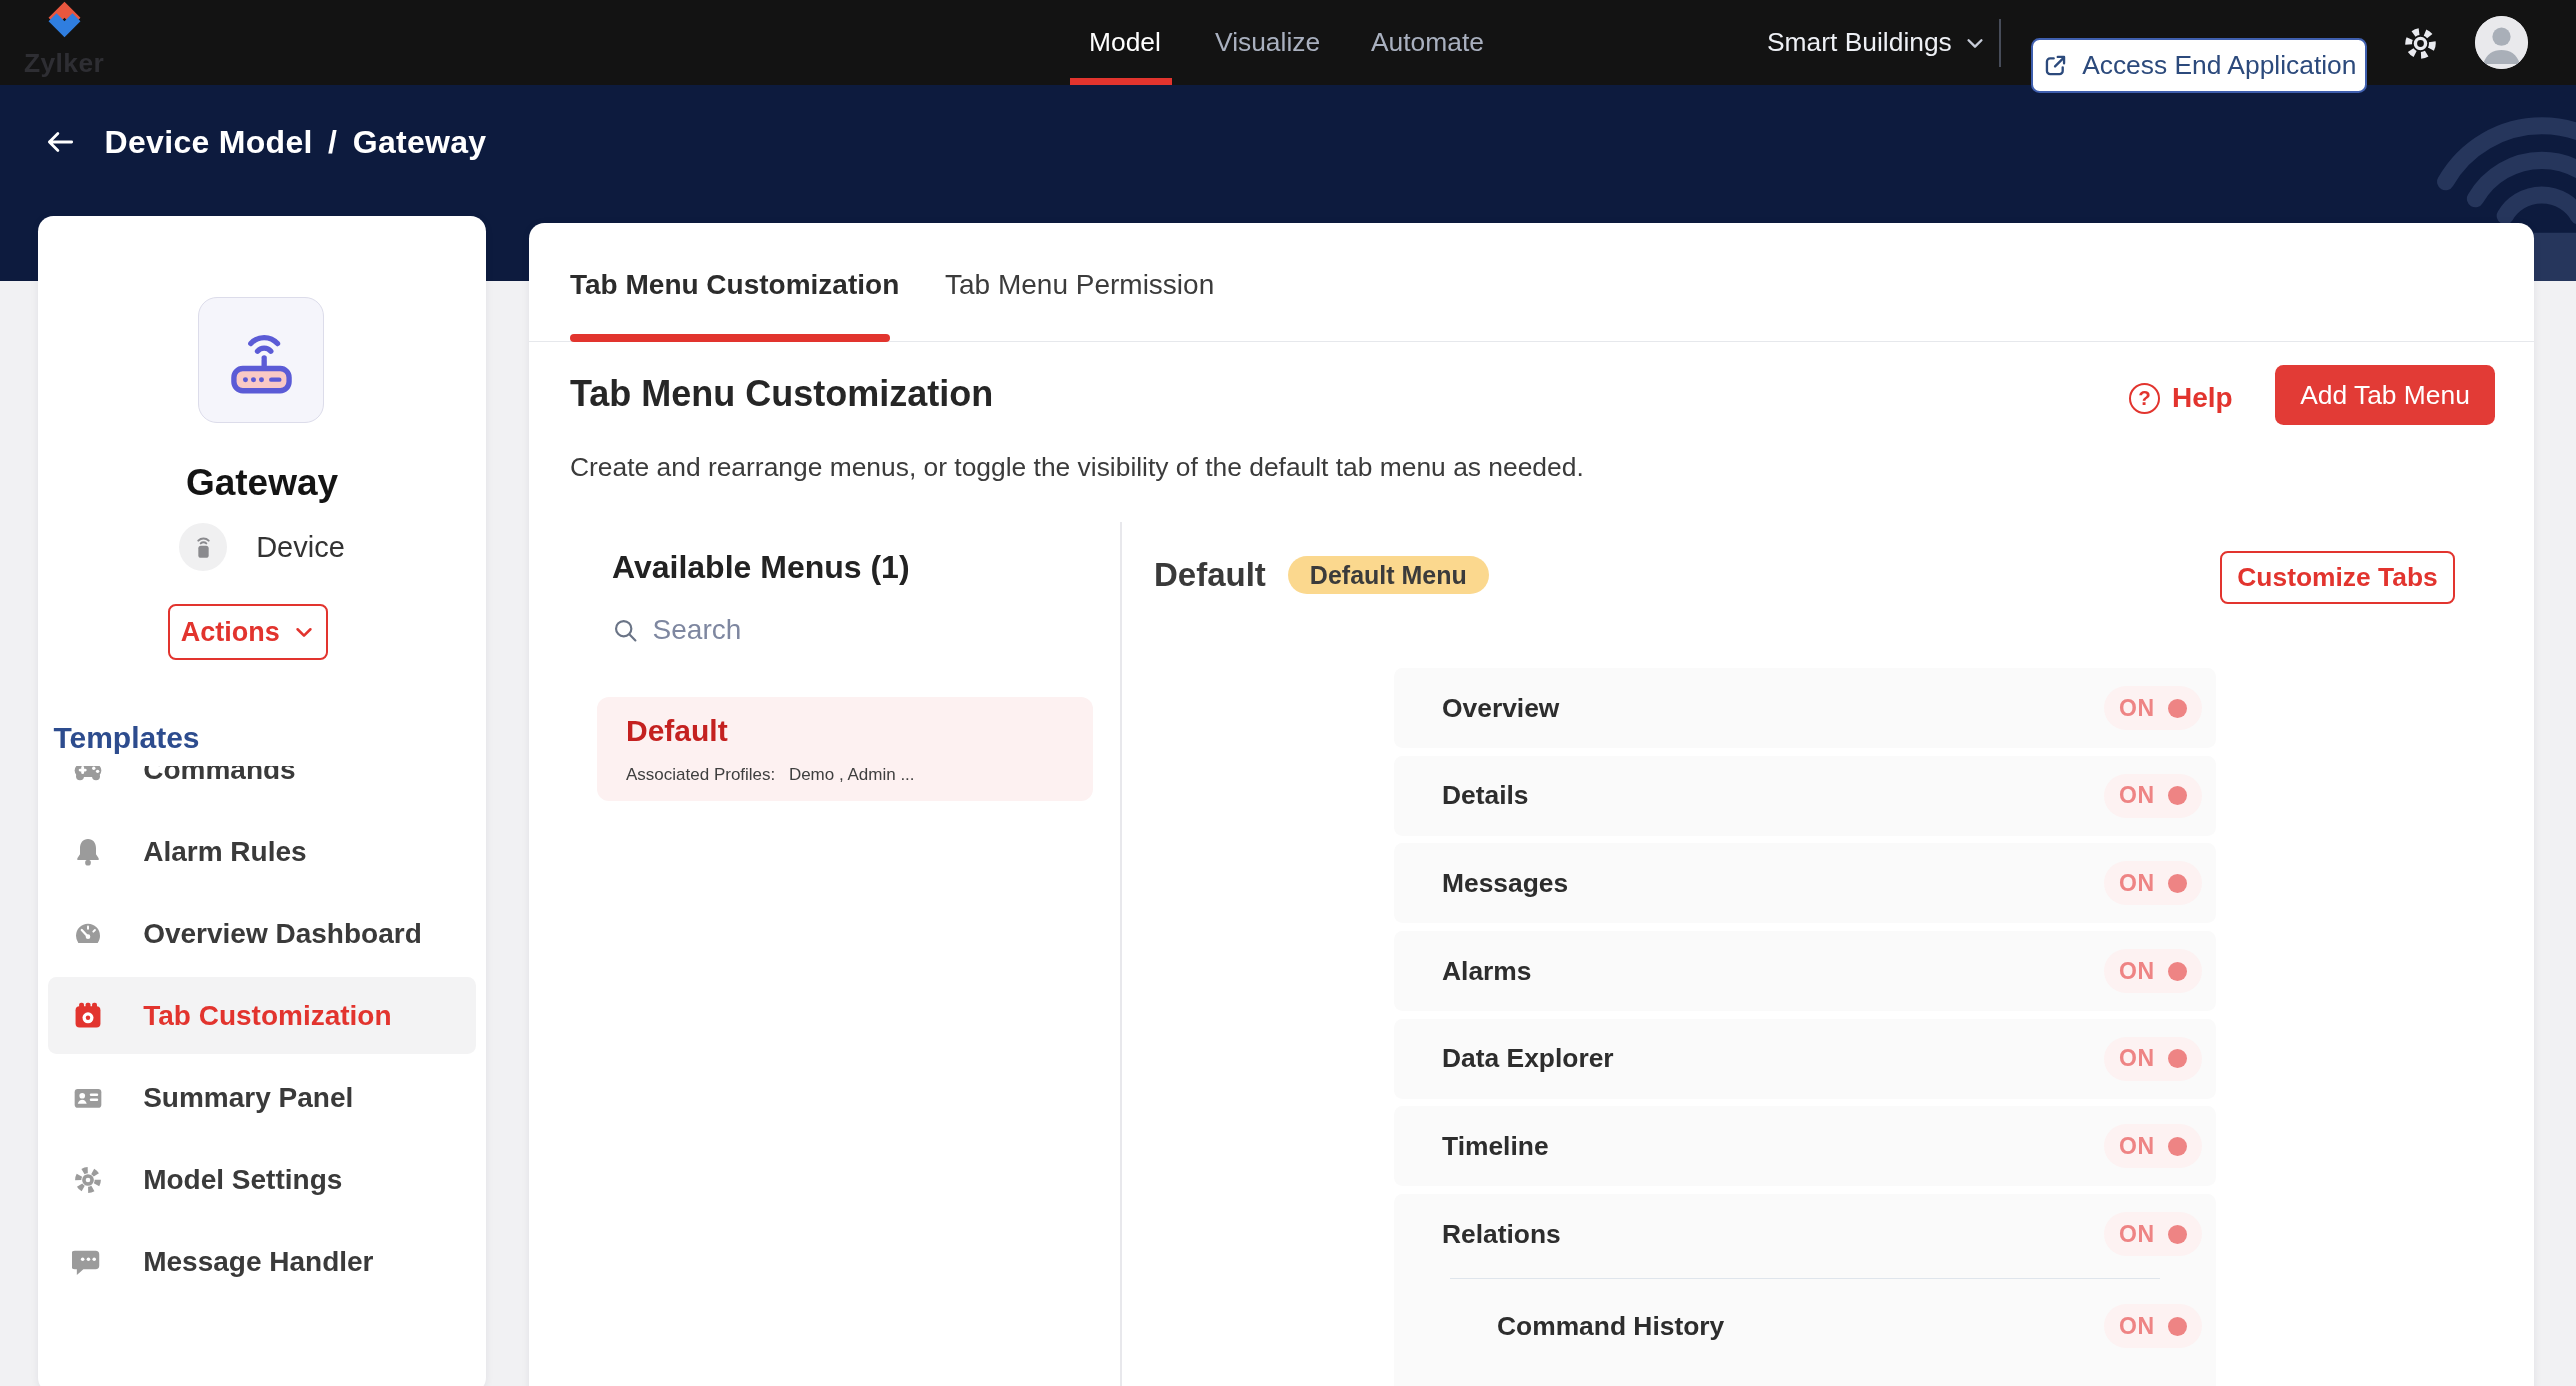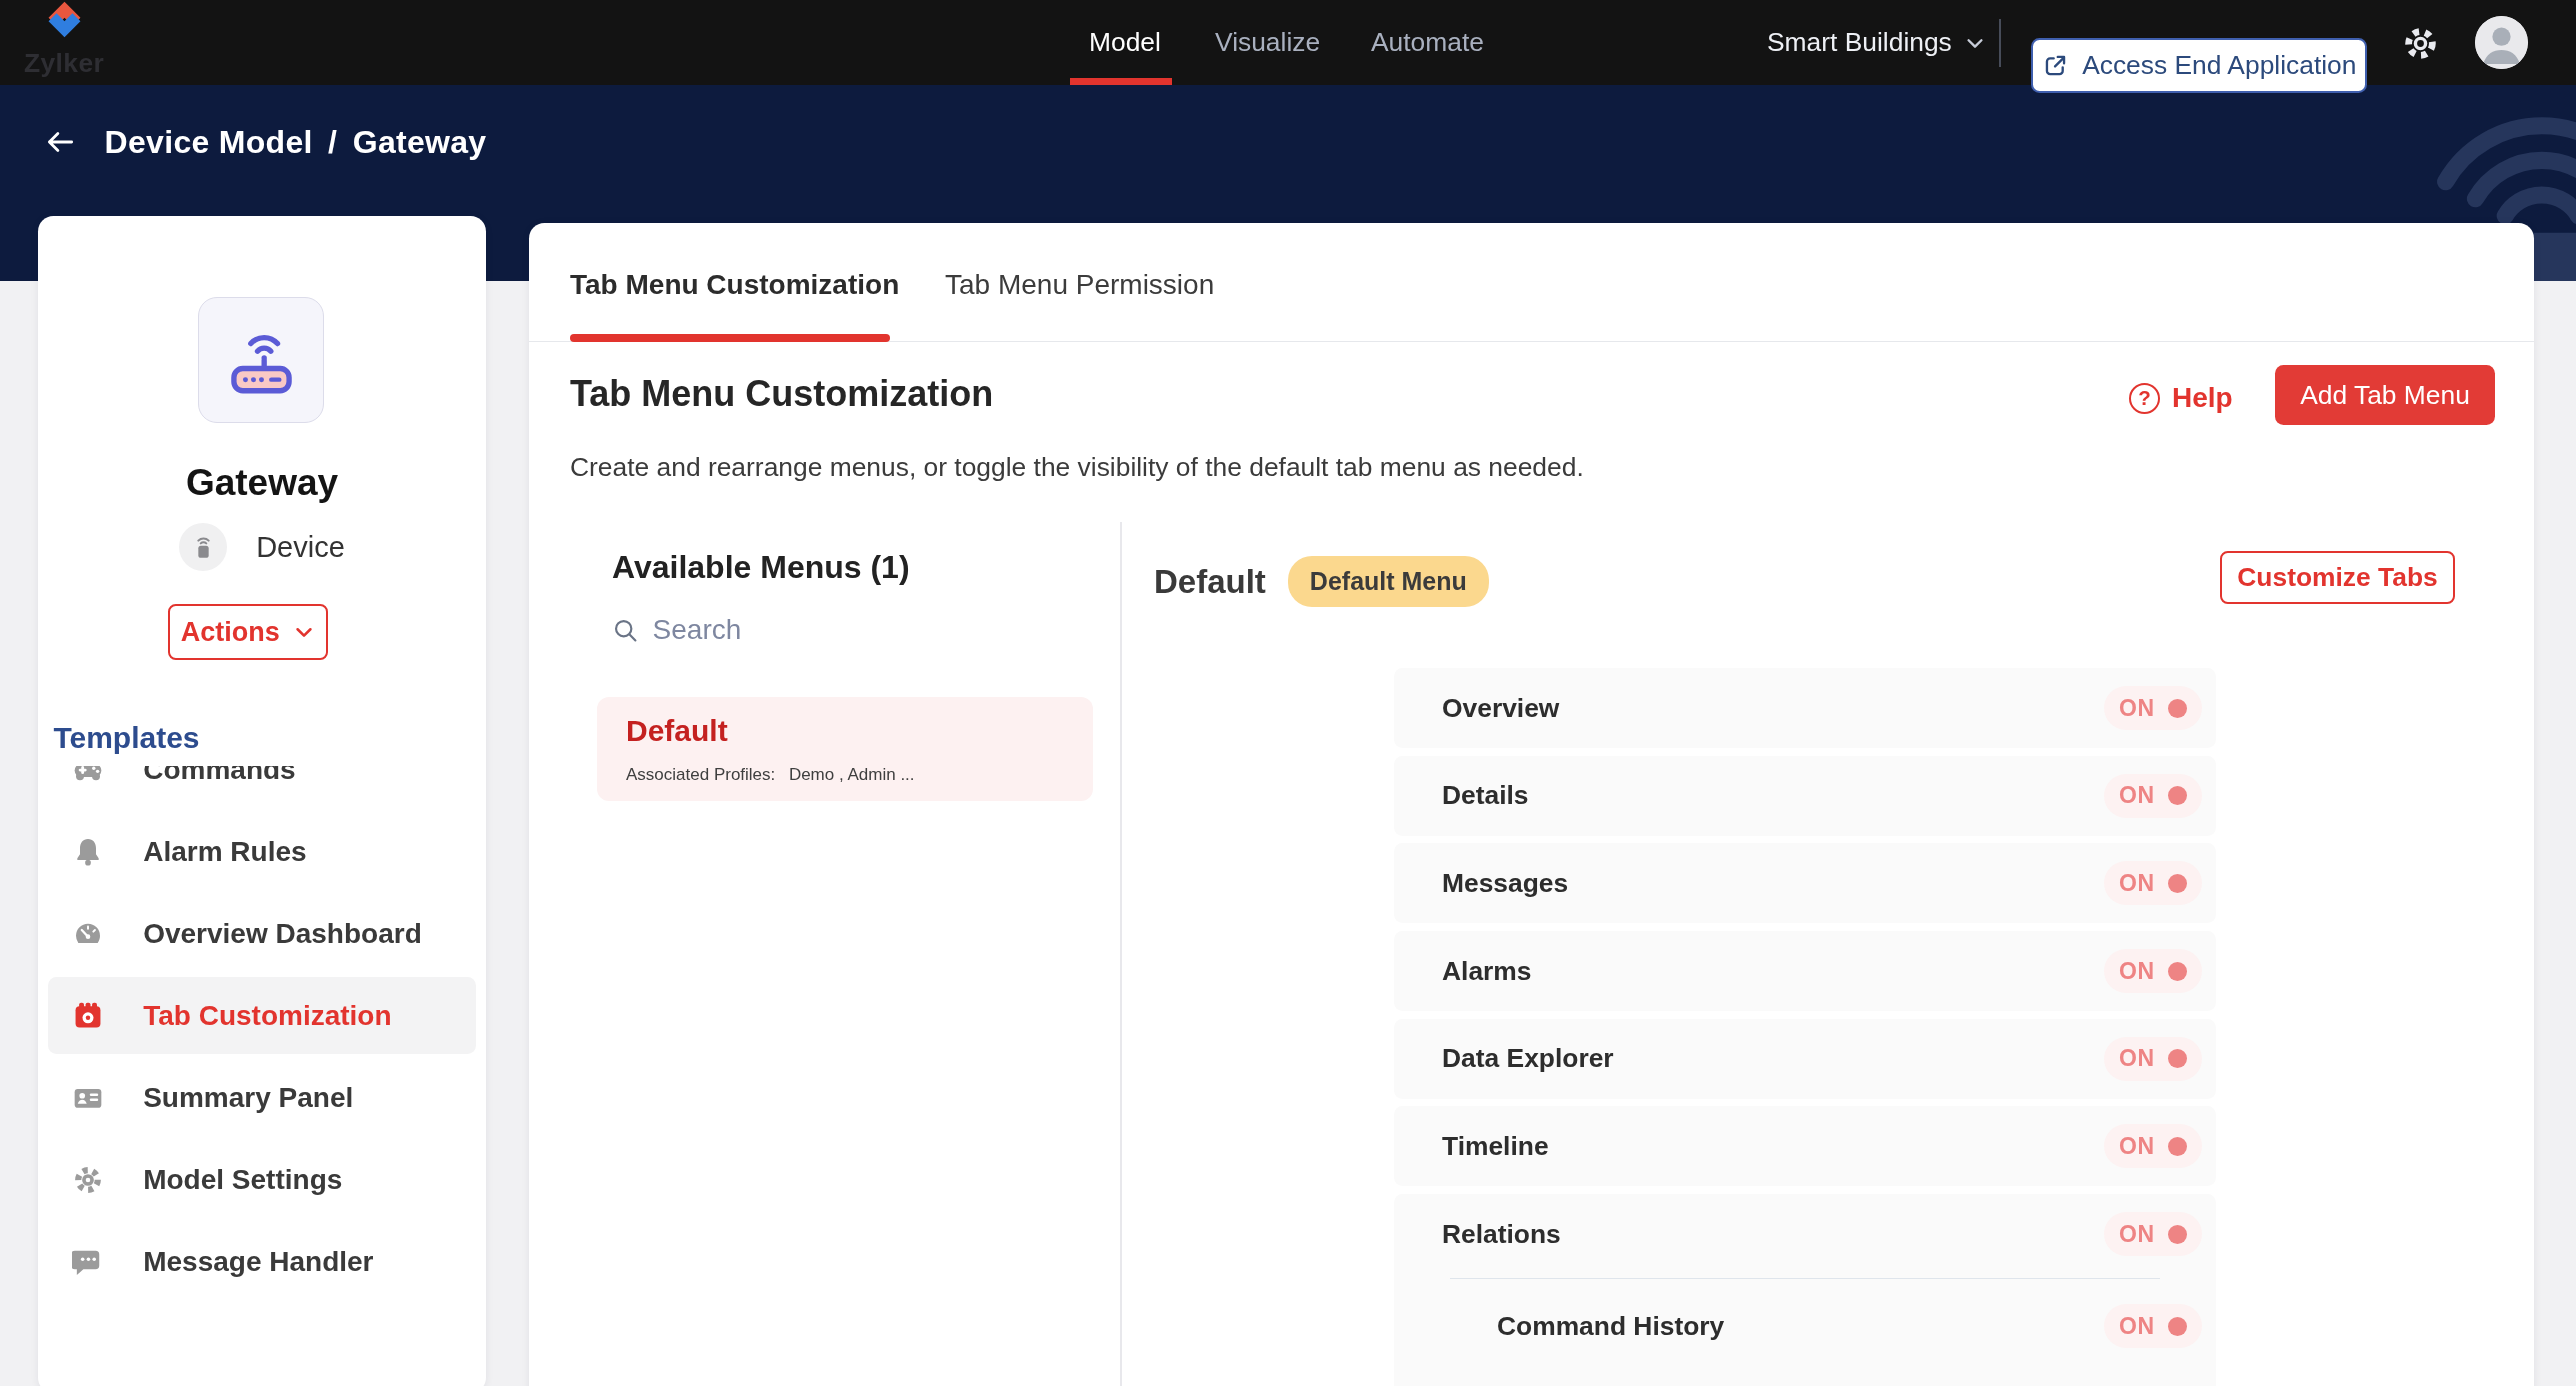--- a/index.html
+++ b/index.html
@@ -69,21 +69,21 @@
   .searchbox input { border:none; outline:none; font-size:28px; color:#333; width:324px; font-family:"Liberation Sans", sans-serif; background:transparent; }
   .searchbox input::placeholder { color:#7e87a0; }
   .menu-item-card { position:absolute; left:68px; top:474px; width:496px; height:104px; background:var(--selected_pink_bg); border-radius:12px; padding:17px 0 0 29px; cursor:pointer; }
   .menu-item-name { font-size:30px; font-weight:bold; color:#c42120; }
   .menu-item-profiles { margin-top:17px; font-size:17px; color:#3f3f3f; display:flex; gap:13.6px; }
 
   .v-divider { position:absolute; left:591px; top:299px; bottom:0; width:1.7px; background:var(--divider); }
 
   .detail-title-row { position:absolute; left:625px; top:333px; display:flex; align-items:center; gap:22px; }
   .detail-title { font-size:33px; font-weight:bold; color:#3a3a3a; }
-  .detail-badge { height:51px; padding:16px 22px; background:var(--badge_amber_bg); border-radius:24px; display:flex; align-items:center; font-size:25px; font-weight:bold; color:#3b3b3b; }
+  .detail-badge { height:38px; padding:16px 22px; background:var(--badge_amber_bg); border-radius:24px; display:flex; align-items:center; font-size:25px; font-weight:bold; color:#3b3b3b; }
   .customize-btn { position:absolute; left:1691px; top:328px; width:235px; height:53px; background:#fff; border:2.6px solid var(--accent_red); border-radius:7.7px; color:var(--accent_red); font-size:26.4px; font-weight:bold; display:flex; align-items:center; justify-content:center; cursor:pointer; }
 
   .rows-wrap { position:absolute; left:865px; top:445px; width:822px; }
   .menu-row { position:relative; height:80px; margin-bottom:7.7px; background:var(--row_bg); border-radius:8.5px; display:flex; align-items:center; }
   .menu-row.group { height:205px; display:block; }
   .row-inner { height:80px; display:flex; align-items:center; }
   .row-label { margin-left:48px; font-size:26.4px; font-weight:bold; color:#2d2d2d; }
   .row-label.child { margin-left:103px; }
   .toggle { margin-left:auto; margin-right:13.6px; height:44px; padding:0 15.4px; background:var(--toggle_bg); border-radius:22px; display:flex; align-items:center; gap:13.6px; cursor:pointer; }
   .toggle-text { font-size:23px; font-weight:bold; color:var(--toggle_salmon); letter-spacing:0.4px; }

